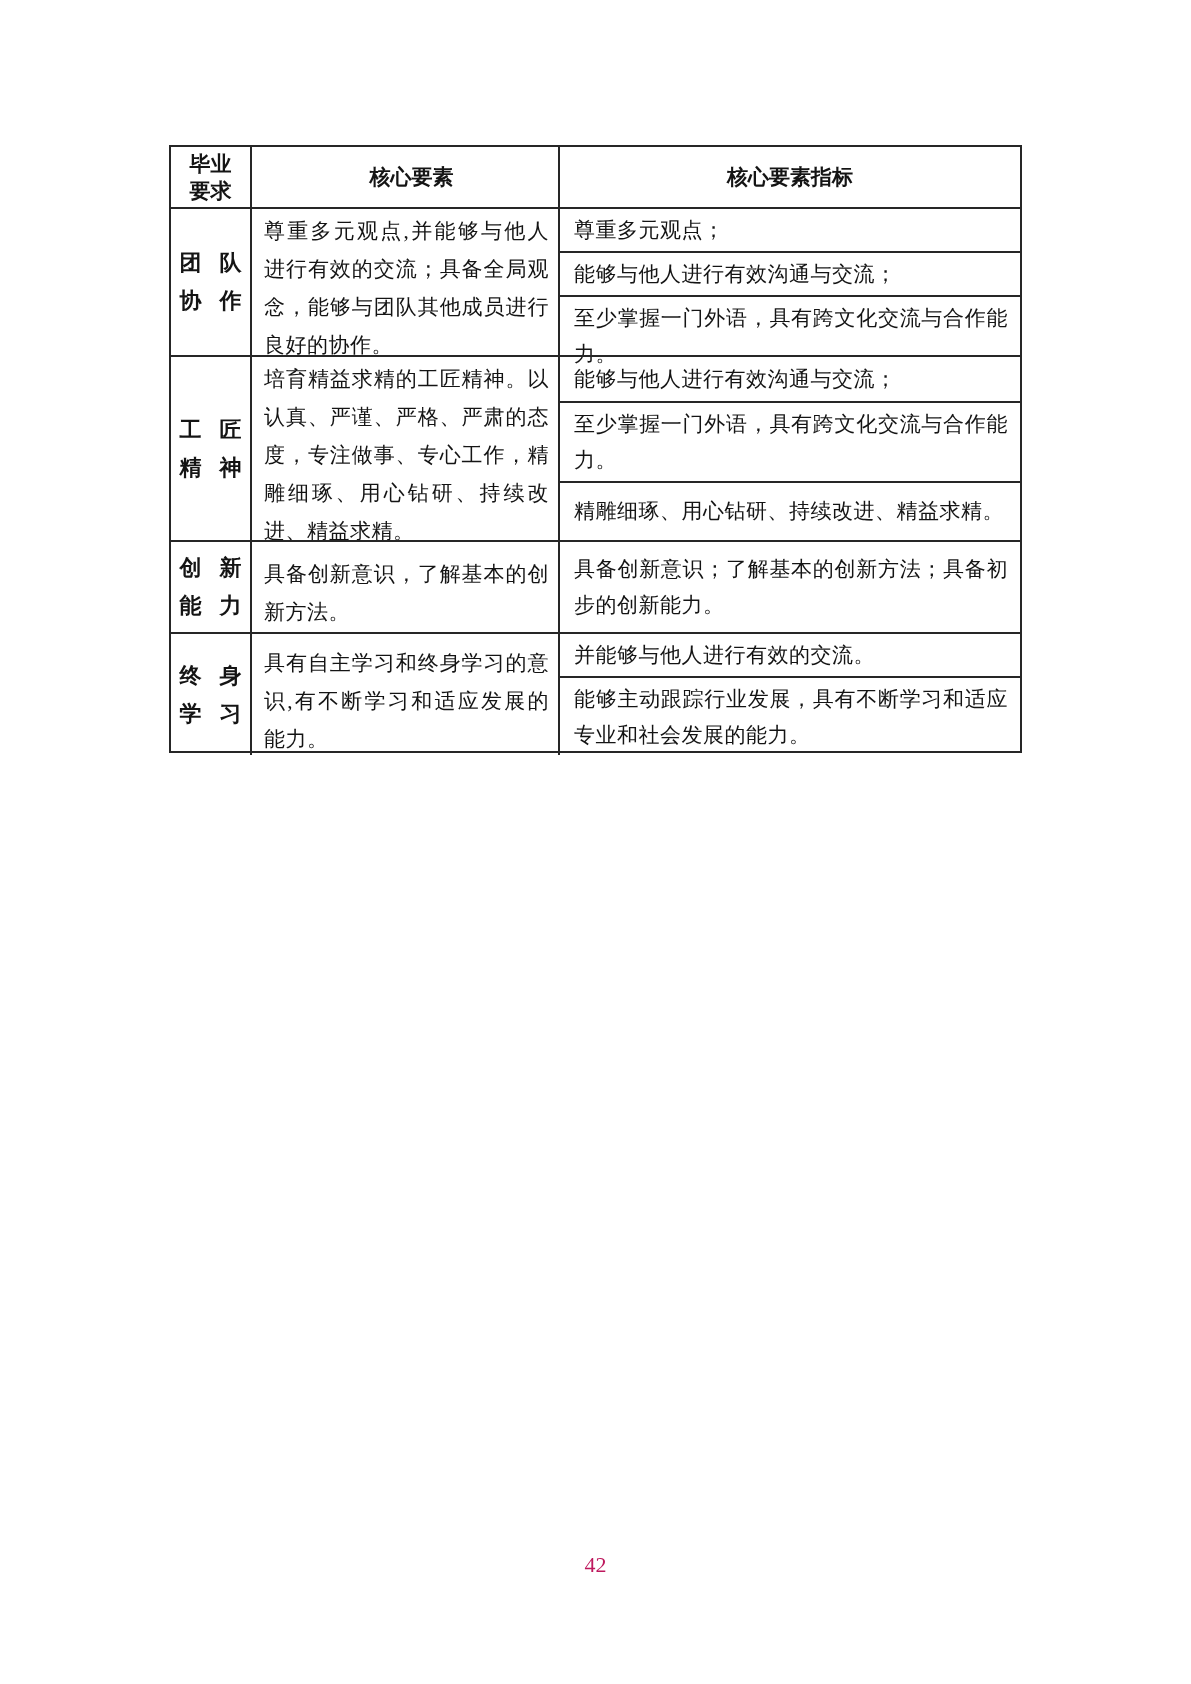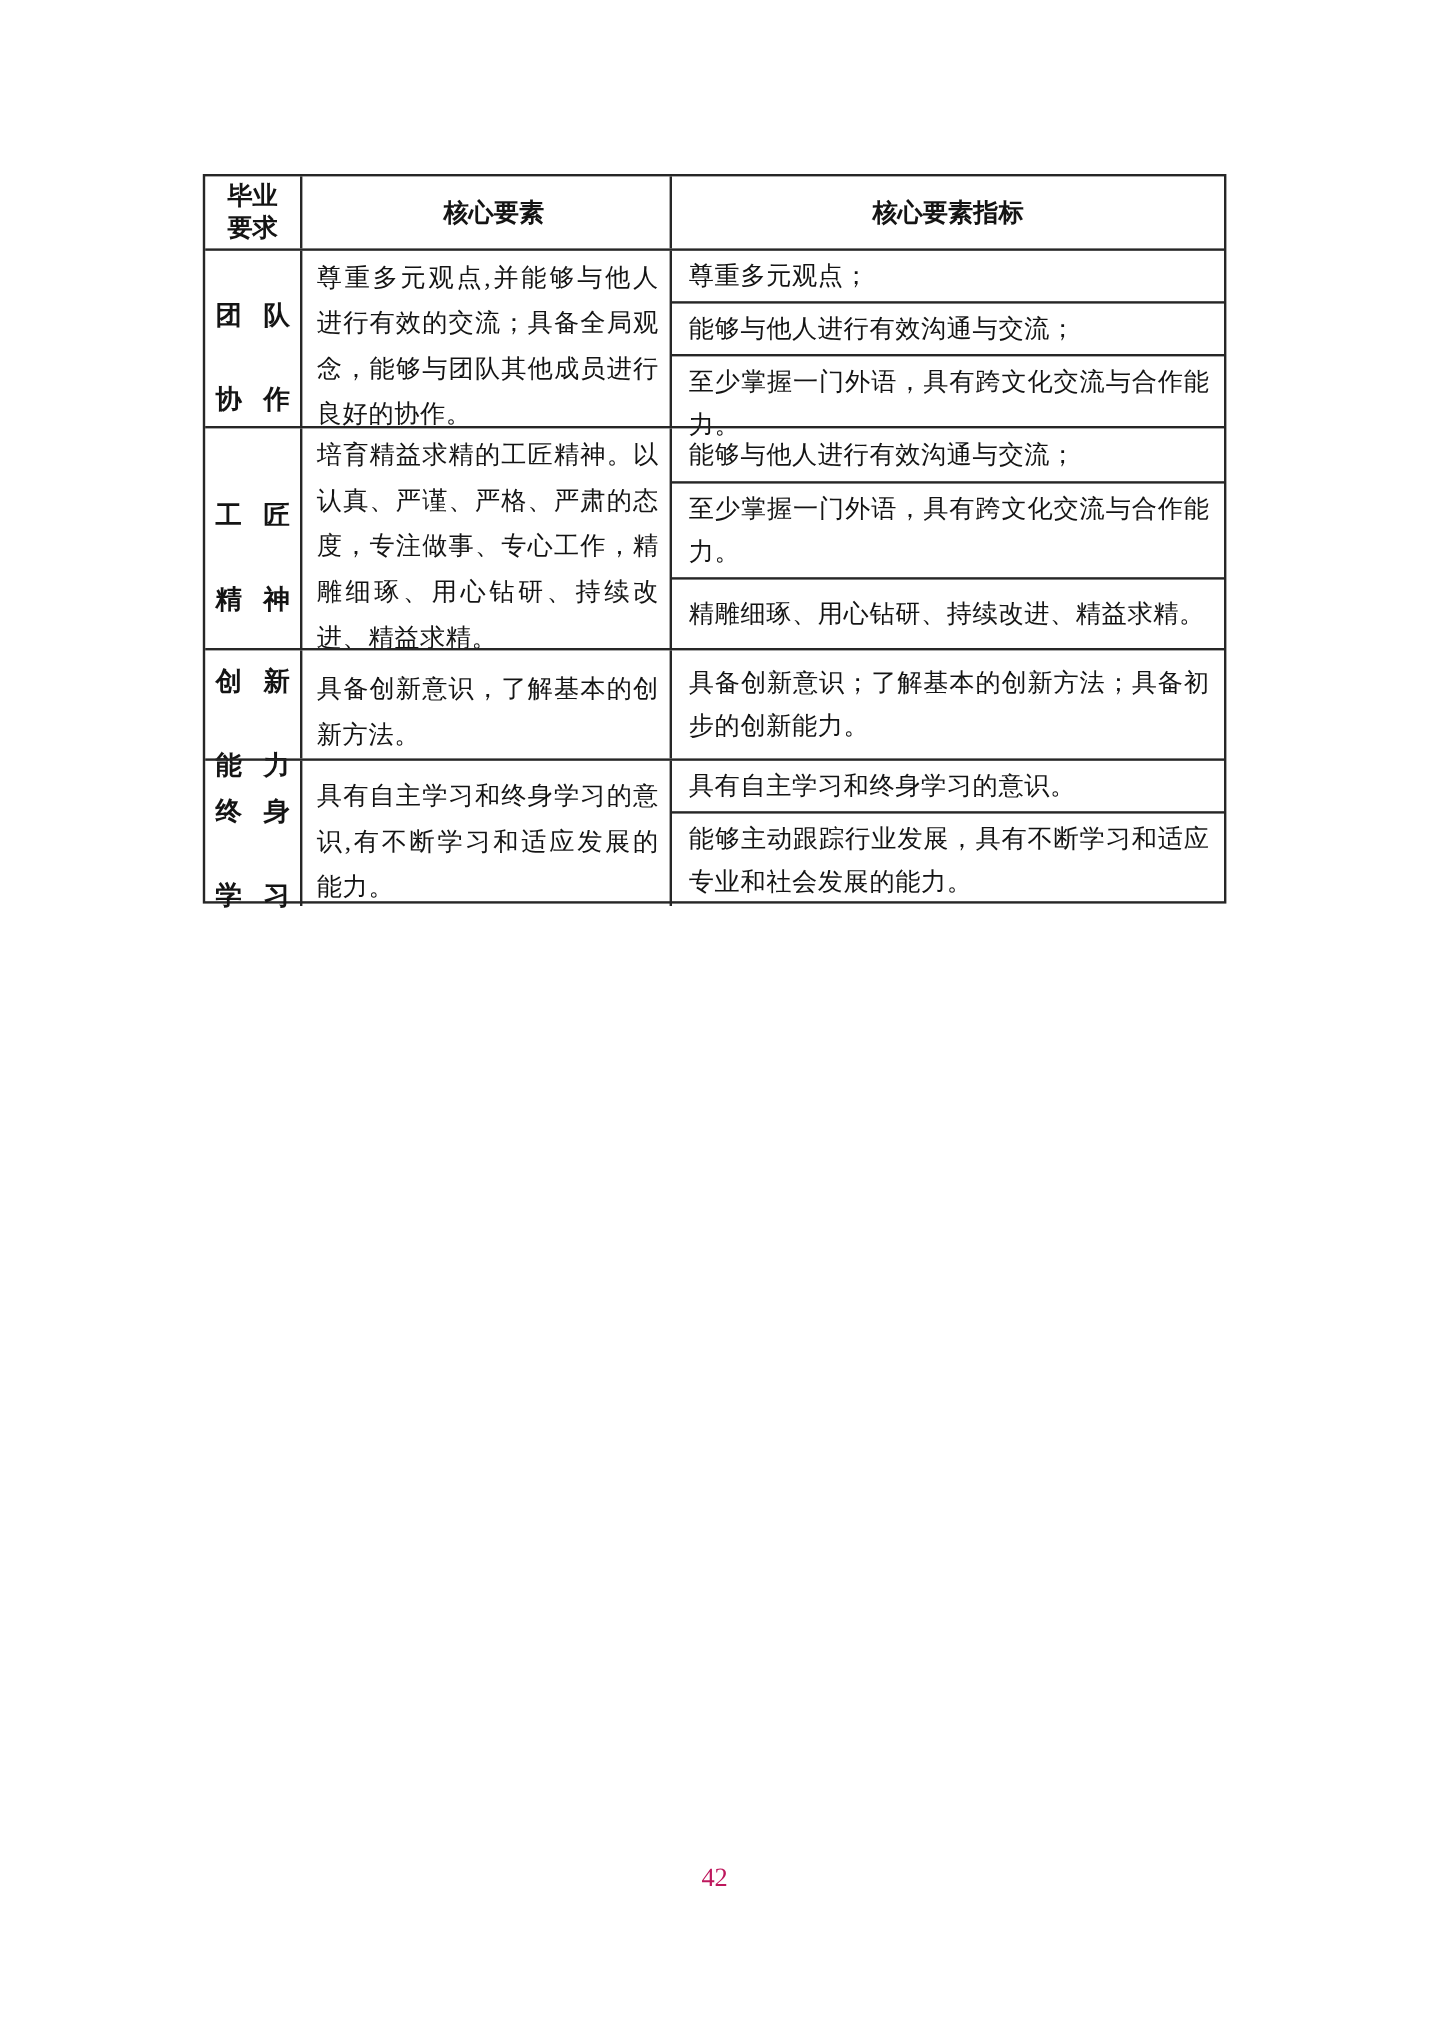--- a/index.html
+++ b/index.html
@@ -44,21 +44,20 @@
     align-items: center;
     font-family: Liberation Sans, sans-serif;
     font-weight: bold;
     font-size: 22px;
     line-height: 38px;
   }
   .req-line {
     width: 62px;
     text-align: justify;
     text-align-last: justify;
-    margin-top: 32px;
   }
 
   .c2 {
     width: 308px;
     flex: 0 0 308px;
     box-sizing: border-box;
     border-right: 2px solid #262626;
     display: flex;
     align-items: center;
     padding: 18px 9px 6px 12px;
@@ -202,21 +201,21 @@
     <div class="trow" style="height:123px; flex:0 0 123px;">
       <div class="c1">
         <div class="req-line">终 身</div>
         <div class="req-line">学 习</div>
       </div>
       <div class="c2">
         <div class="core-text">具有自主学习和终身学习的意识,有不断学习和适应发展的能力。</div>
       </div>
       <div class="c3">
         <div class="sub" style="flex:33;">
-          <div class="sub-text">具有自主学习和终身学习的意识。</div>
+          <div class="sub-text">并能够与他人进行有效的交流。</div>
         </div>
         <div class="sub" style="flex:90;">
           <div class="sub-text">能够主动跟踪行业发展，具有不断学习和适应专业和社会发展的能力。</div>
         </div>
       </div>
     </div>
 
   </div>
 
   <div class="page-num">42</div>

